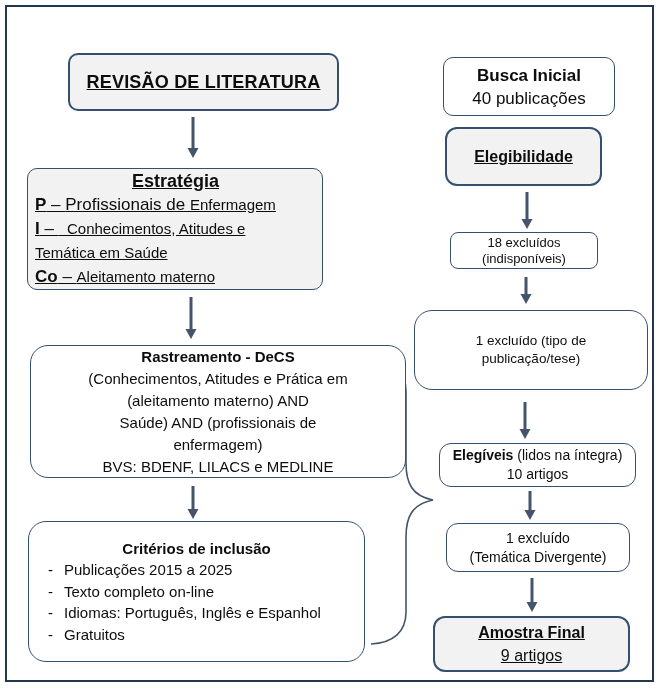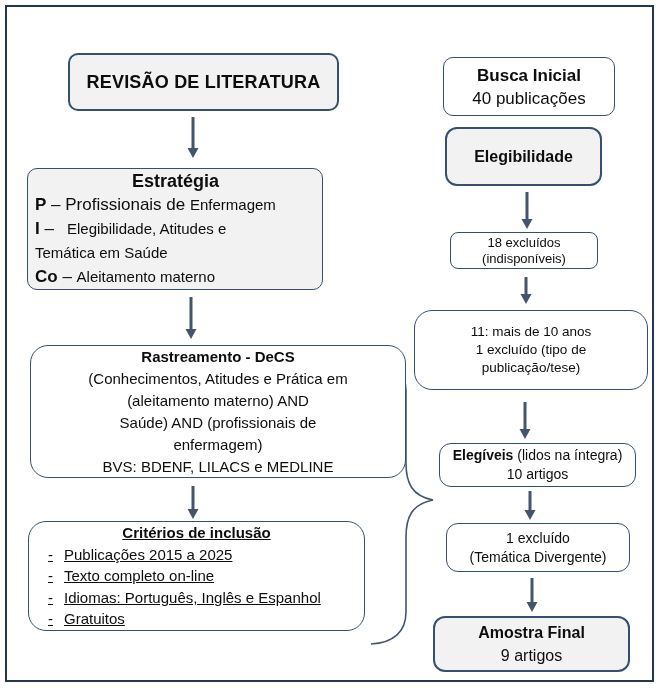--- a/index.html
+++ b/index.html
@@ -16,32 +16,32 @@
   svg.connectors{position:absolute;left:0;top:0;width:667px;height:692px;pointer-events:none;}
   .arrow line{stroke:var(--arrow);stroke-width:3;}
   .arrow polygon{fill:var(--arrow);}
   .brace{stroke:var(--arrow);stroke-width:1.6;fill:none;}
   .box{
     position:absolute;box-sizing:border-box;background:#fff;
     border:1.6px solid var(--box-border);
     display:flex;flex-direction:column;align-items:center;justify-content:center;
     text-align:center;line-height:1.25;
   }
-  .shaded{background:var(--shaded-fill);}
+  .shaded{background:var(--shaded-fill);text-decoration:underline;}
   .thick{border-width:2px;}
   
   .b-revisao{left:68px;top:53px;width:271px;height:58px;border-radius:10px;font-size:18px;font-weight:bold;letter-spacing:.2px;}
   .b-estrategia{left:27px;top:168px;width:296px;height:122px;border-radius:10px;align-items:stretch;text-align:left;padding:1px 6px 2px 7px;}
   .b-estrategia .ttl{text-align:center;font-weight:bold;font-size:18px;line-height:24px;}
   .b-estrategia .ln{font-size:17px;line-height:24px;white-space:pre-wrap;}
   .b-estrategia .key{font-weight:bold;}
   .b-estrategia .small{font-size:15px;}
   .b-rastreamento{left:30px;top:345px;width:376px;height:133px;border-radius:18px;font-size:15px;line-height:22px;}
   .b-rastreamento .ttl{font-weight:bold;}
-  .b-criterios{left:28px;top:521px;width:337px;height:110px;border-radius:18px;align-items:stretch;text-align:left;font-size:15px;line-height:21.5px;padding:6px 6px;text-decoration:underline;}
+  .b-criterios{left:28px;top:521px;width:337px;height:141px;border-radius:18px;align-items:stretch;text-align:left;font-size:15px;line-height:21.5px;padding:6px 6px;}
   .b-criterios .ttl{text-align:center;font-weight:bold;}
   .b-criterios .item{display:flex;}
   .b-criterios .dash{width:16px;margin-left:13px;flex:none;}
   .b-busca{left:443px;top:57px;width:172px;height:59px;border-radius:10px;font-size:17px;line-height:23px;}
   .b-busca .ttl{font-weight:bold;}
   .b-elegibilidade{left:445px;top:127px;width:157px;height:59px;border-radius:12px;font-size:16px;font-weight:bold;}
   .b-excl18{left:450px;top:232px;width:148px;height:37px;border-radius:8px;font-size:13px;line-height:16px;}
   .b-mais11{left:414px;top:310px;width:234px;height:80px;border-radius:18px;font-size:13.5px;line-height:18px;}
   .b-elegiveis{left:439px;top:443px;width:197px;height:44px;border-radius:12px;font-size:14px;line-height:19px;}
   .b-elegiveis .bold{font-weight:bold;}
@@ -92,21 +92,21 @@
     <path class="brace" d="M 371 358 C 393 360 406 371 406 391 L 406 463 C 406 483 412 496 433 500 C 412 504 406 517 406 537 L 406 612 C 406 632 393 643 371 644"></path>
   </svg>
 
   <div class="box shaded thick b-revisao">
     <span>REVISÃO DE LITERATURA</span>
   </div>
 
   <div class="box shaded b-estrategia">
     <div class="ttl">Estratégia</div>
     <div class="ln"><span class="key">P</span><span> – </span><span>Profissionais de </span><span class="small">Enfermagem</span></div>
-    <div class="ln"><span class="key">I</span><span> – </span><span class="small">  Elegibilidade, Atitudes e</span></div>
+    <div class="ln"><span class="key">I</span><span> – </span><span class="small">  Conhecimentos, Atitudes e</span></div>
     <div class="ln small"><span class="small">Temática em Saúde</span></div>
     <div class="ln"><span class="key">Co</span><span> – </span><span class="small">Aleitamento materno</span></div>
   </div>
 
   <div class="box b-rastreamento">
     <div class="ttl">Rastreamento - DeCS</div>
     <div>(Conhecimentos, Atitudes e Prática em</div>
     <div>(aleitamento materno) AND</div>
     <div>Saúde) AND (profissionais de</div>
     <div>enfermagem)</div>
@@ -141,21 +141,20 @@
   <div class="box shaded thick b-elegibilidade">
     <span>Elegibilidade</span>
   </div>
 
   <div class="box b-excl18">
     <div>18 excluídos</div>
     <div>(indisponíveis)</div>
   </div>
 
   <div class="box b-mais11">
-    <div>11: mais de 10 anos</div>
     <div>1 excluído (tipo de</div>
     <div>publicação/tese)</div>
   </div>
 
   <div class="box b-elegiveis">
     <div><span class="bold">Elegíveis</span><span> (lidos na íntegra)</span></div>
     <div>10 artigos</div>
   </div>
 
   <div class="box b-excl1">

